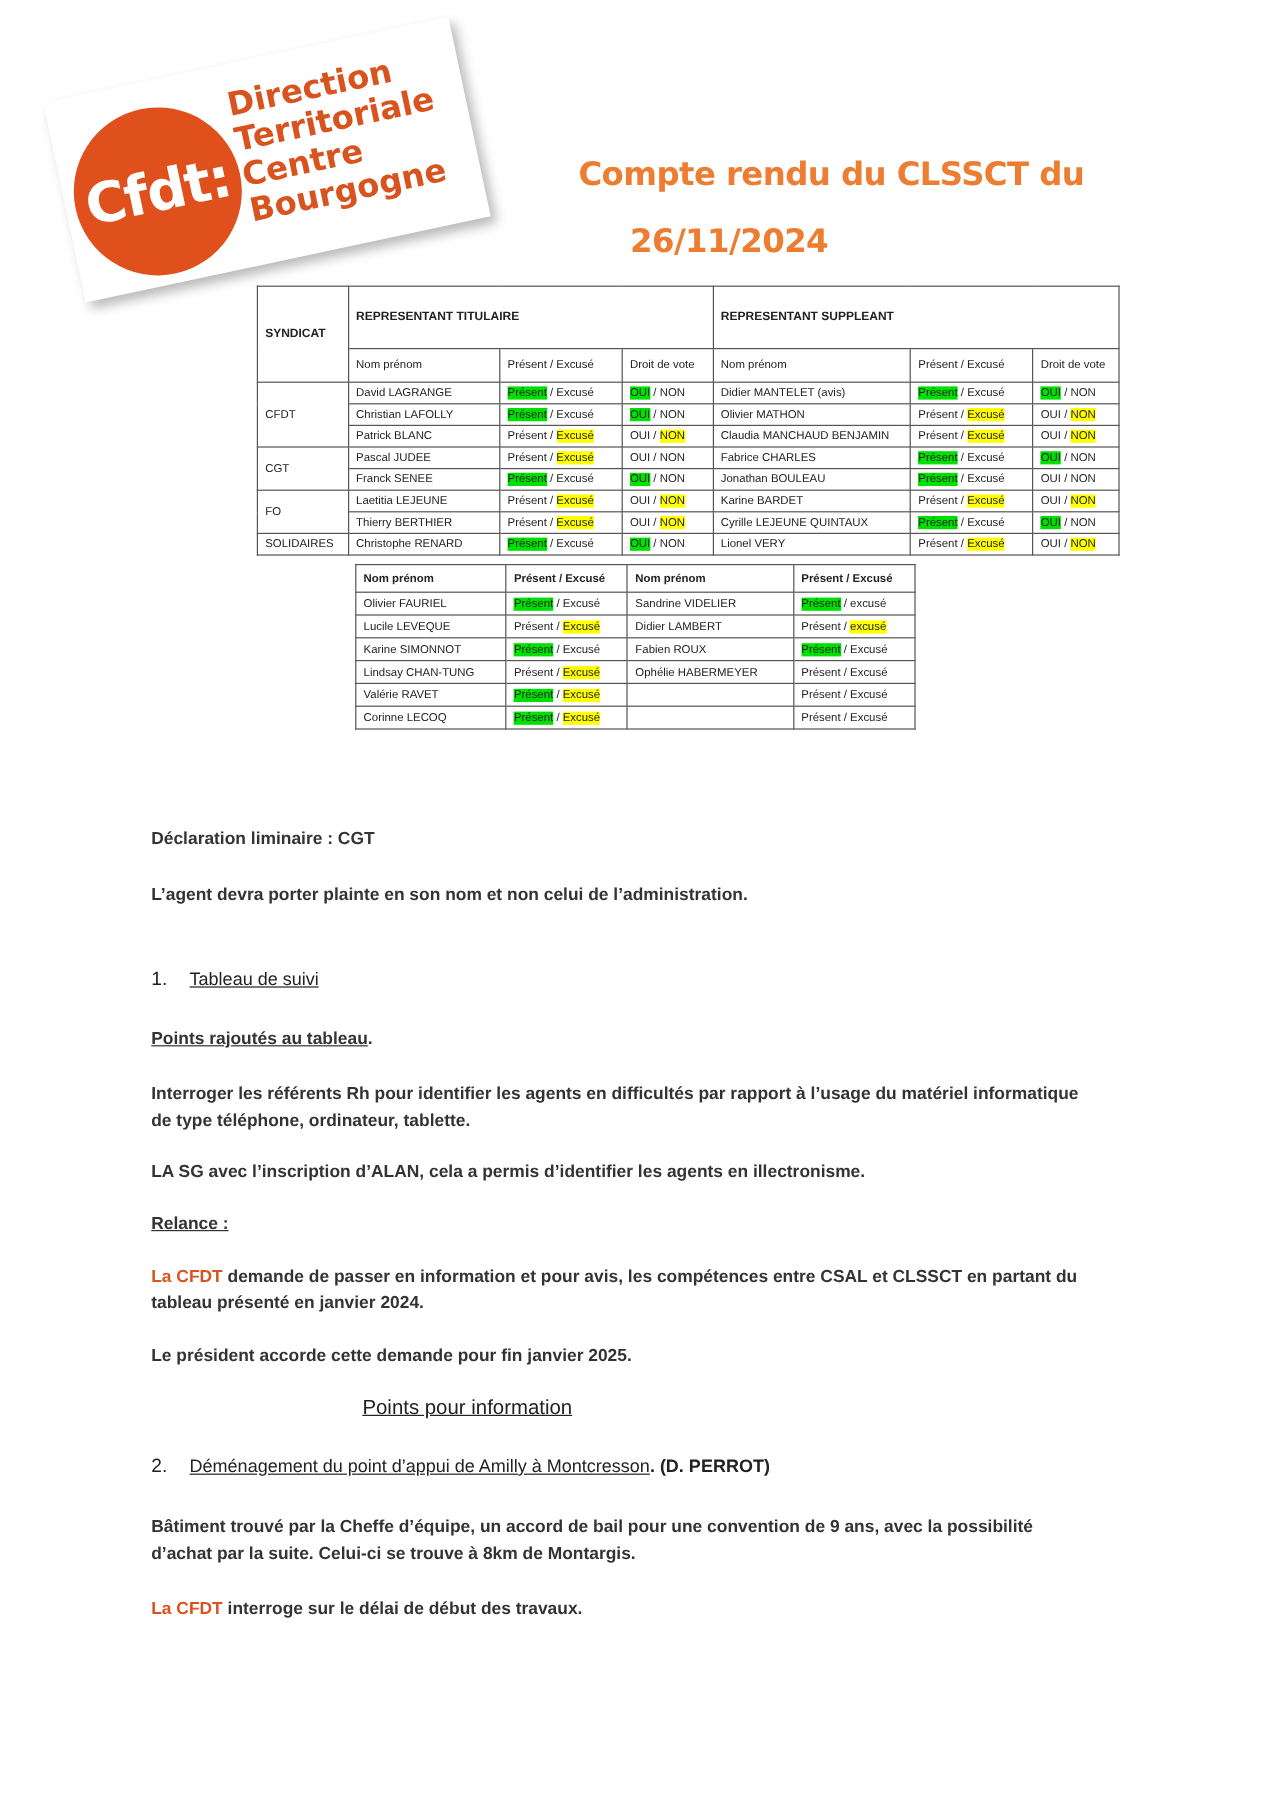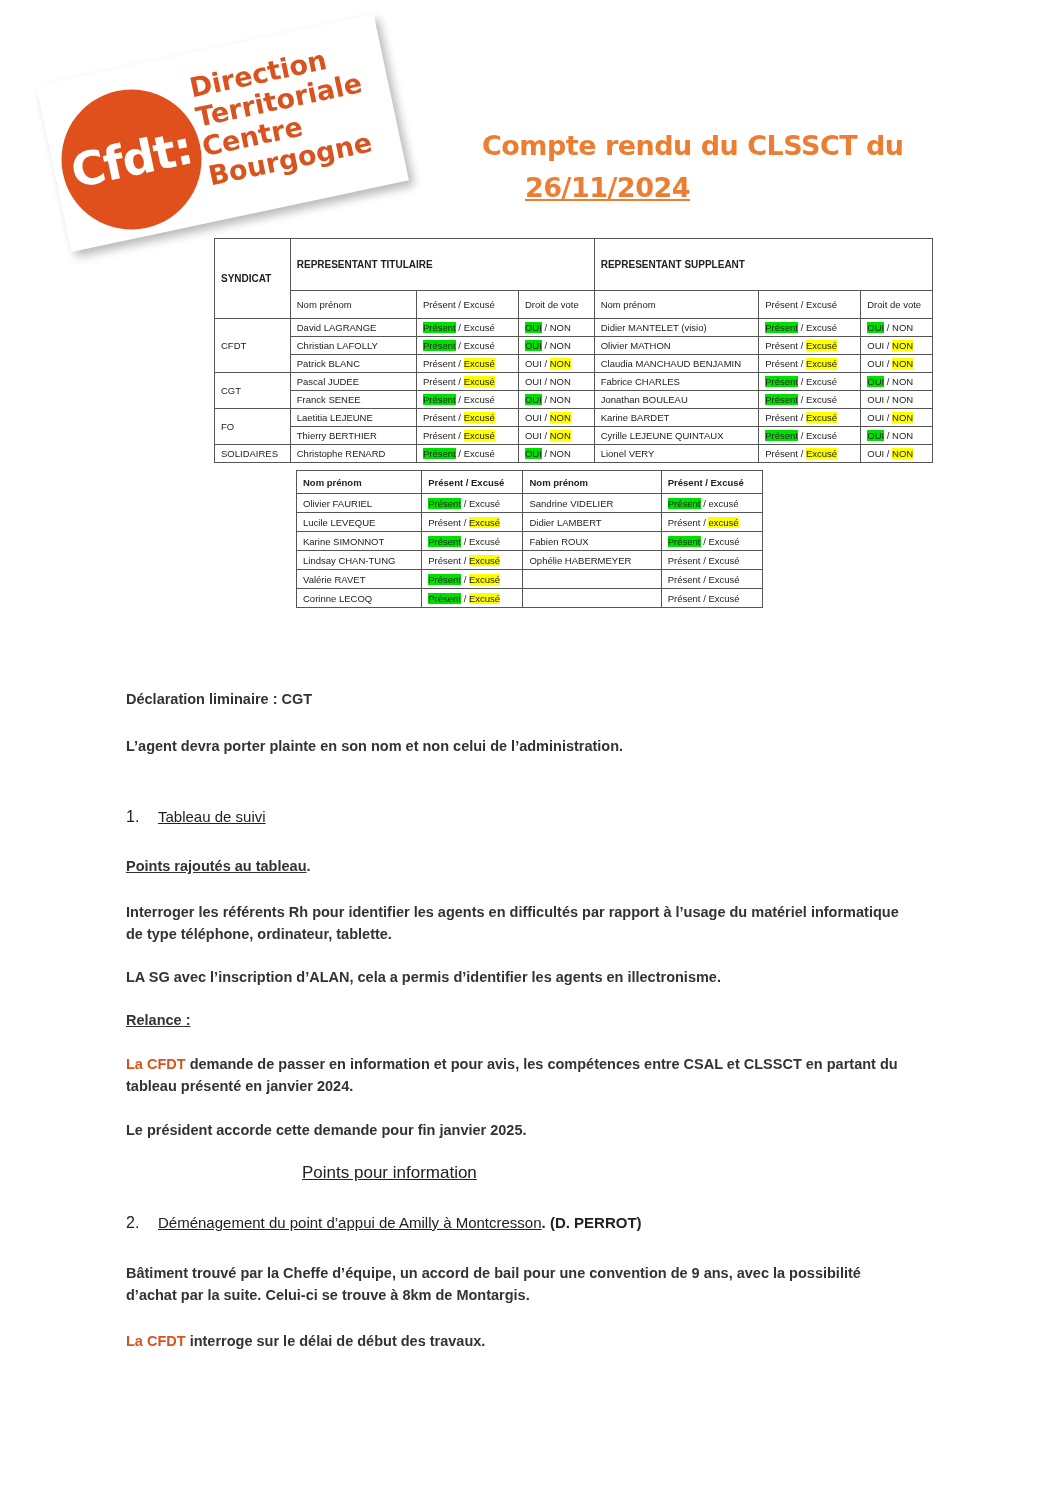--- a/index.html
+++ b/index.html
@@ -16,21 +16,21 @@
     background: #e0501c; color: #fff; font-family: "DejaVu Sans", sans-serif; font-weight: bold;
     font-size: 46px; display: flex; align-items: center; justify-content: center; letter-spacing: -1px;
   }
   .logo-text {
     position: absolute; left: 150px; top: 20px; color: #d9531e; font-family: "DejaVu Sans", sans-serif;
     font-weight: bold; font-size: 27px; line-height: 30px;
   }
 
   .title1, .title2 { position: absolute; color: #ed7d31; font-family: "DejaVu Sans", sans-serif; font-weight: bold; font-size: 27px; letter-spacing: -0.5px; }
   .title1 { left: 482px; top: 130px; }
-  .title2 { left: 525px; top: 172px; text-decoration: underline; }
+  .title2 { left: 525px; top: 186px; }
 
   table { border-collapse: collapse; font-size: 9.5px; color: #222; }
   td { border: 1px solid #555; padding: 0 6px; height: 17px; white-space: nowrap; }
   .t-main { position: absolute; left: 214px; top: 238px; width: 719px; }
   .t-main td.hdr { font-weight: bold; text-align: left; height: 51px; font-size: 10px; }
   .t-main td.sub { height: 27px; }
   .t-admin { position: absolute; left: 296px; top: 470px; width: 467px; }
   .t-admin td { height: 18px; }
   .t-admin td.hdr { font-weight: bold; text-align: center; height: 22px; font-size: 9px; }
   .t-admin td.bold { font-weight: bold; height: 22px; }
@@ -74,21 +74,21 @@
       <td class="sub" style="width:62px; white-space:normal; line-height:12px">Droit de vote</td>
       <td class="sub" style="width:150px">Nom prénom</td>
       <td class="sub" style="width:88px">Présent / Excusé</td>
       <td class="sub" style="width:58px; white-space:normal; line-height:12px">Droit de vote</td>
     </tr>
   <tr>
         <td rowspan="3">CFDT</td>
         <td>David LAGRANGE</td>
         <td><span class="g">Présent</span><span> / </span><span>Excusé</span></td>
         <td><span class="g">OUI</span><span> / </span><span>NON</span></td>
-        <td>Didier MANTELET (visio)</td>
+        <td>Didier MANTELET (avis)</td>
         <td><span class="g">Présent</span><span> / </span><span>Excusé</span></td>
         <td><span class="g">OUI</span><span> / </span><span>NON</span></td>
       </tr>
       <tr>
         <td>Christian LAFOLLY</td>
         <td><span class="g">Présent</span><span> / </span><span>Excusé</span></td>
         <td><span class="g">OUI</span><span> / </span><span>NON</span></td>
         <td>Olivier MATHON</td>
         <td><span>Présent</span><span> / </span><span class="y">Excusé</span></td>
         <td><span>OUI</span><span> / </span><span class="y">NON</span></td>

